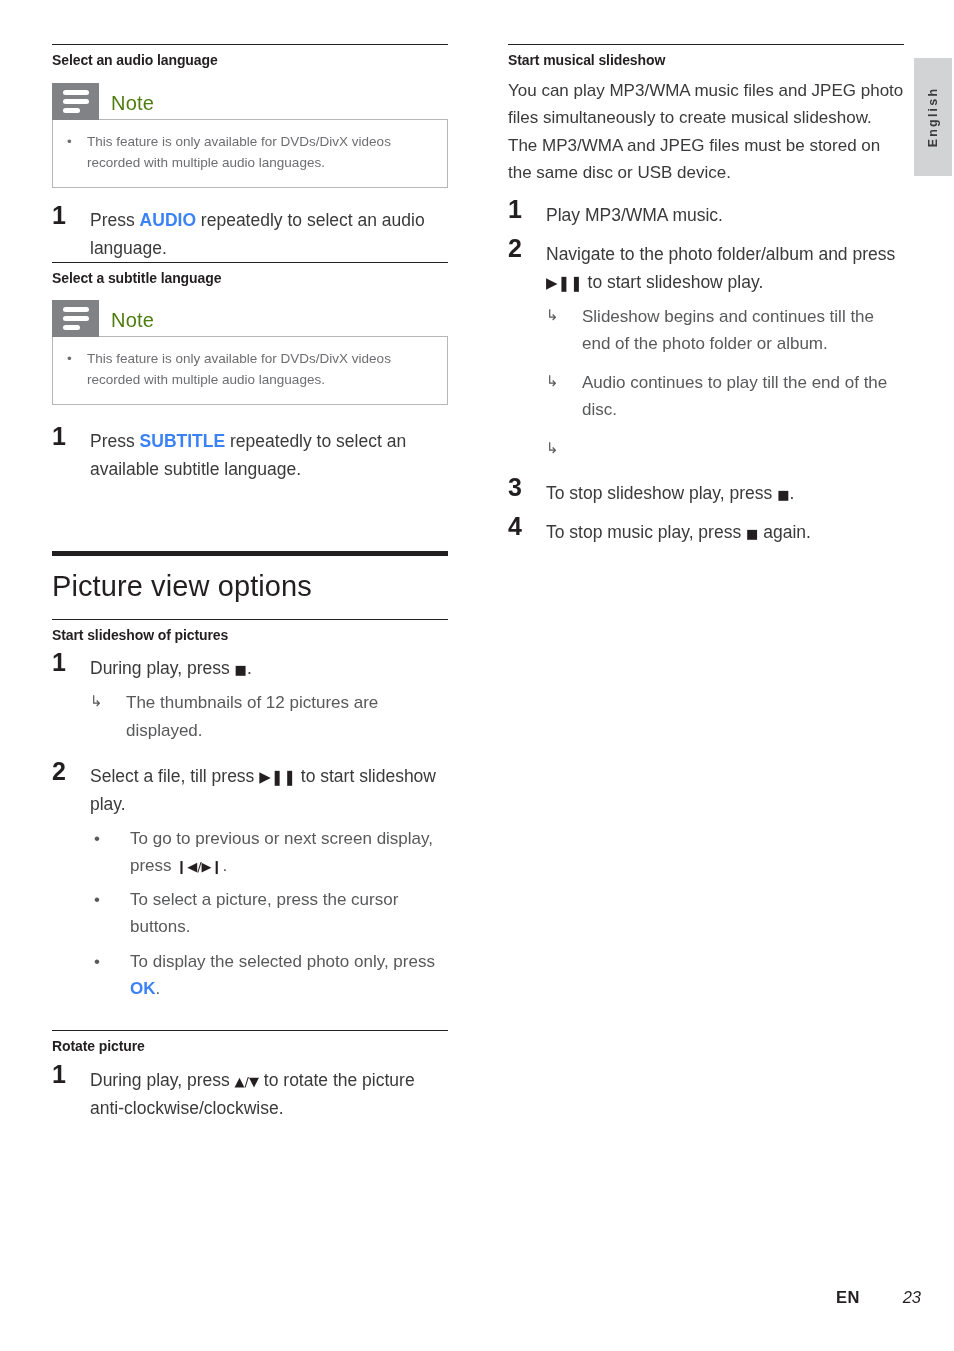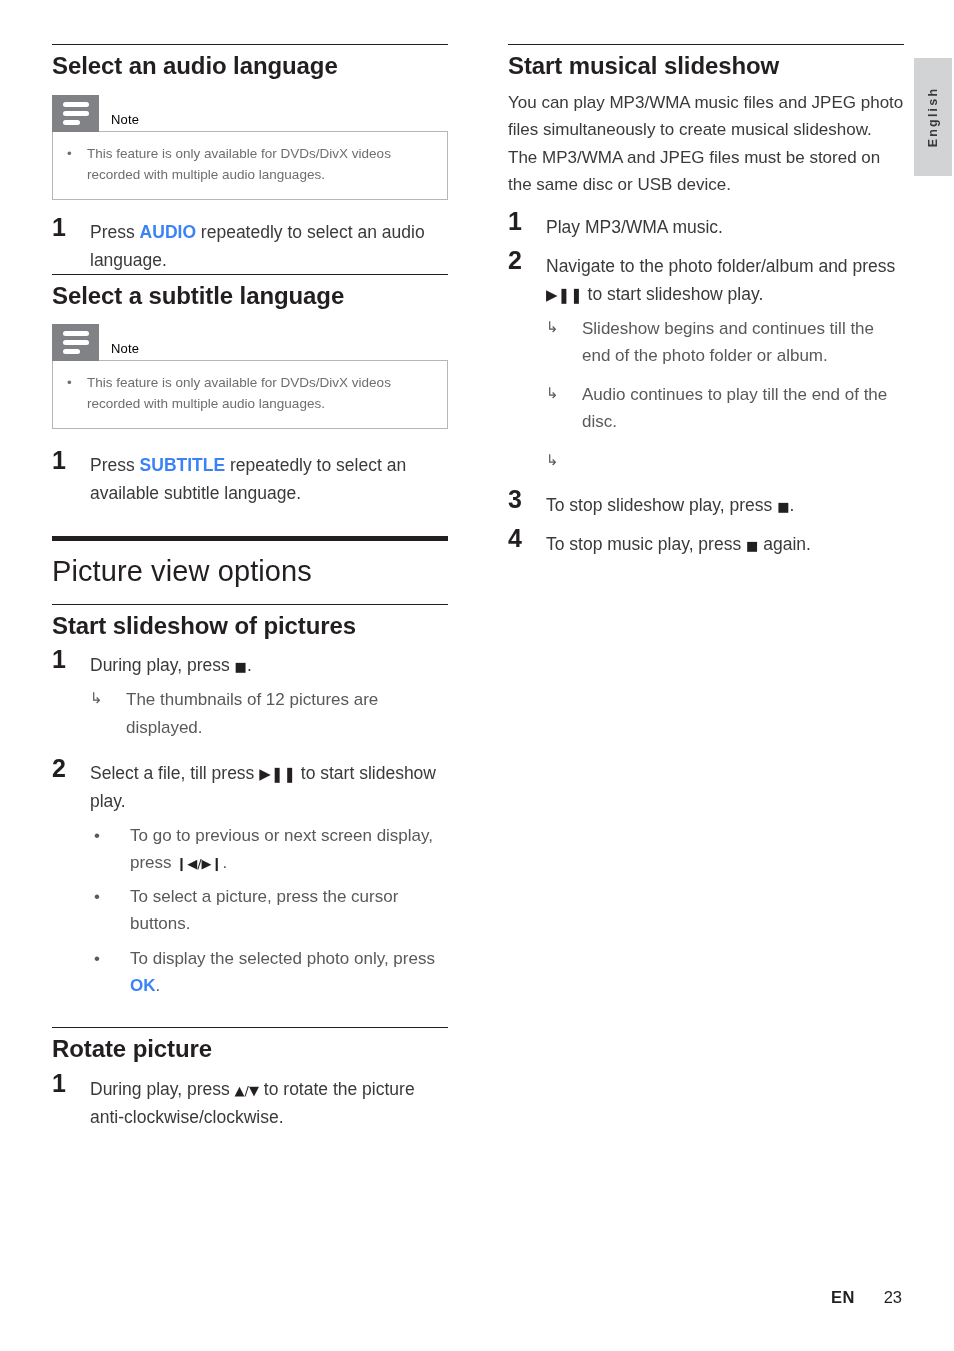--- a/index.html
+++ b/index.html
@@ -45,21 +45,21 @@
   
   h1.h1 {
     font-size: 29px;
     font-weight: 400;
     letter-spacing: .1px;
     color: #231f20;
     margin: 14px 0 0 0;
     line-height: 1.15;
   }
   h2.h2 {
-    font-size: 24px;
+    font-size: 14px;
     font-weight: 700;
     color: #231f20;
     margin: 7px 0 0 0;
     line-height: 1.2;
     letter-spacing: -0.1px;
   }
 
   .sec { margin-top: 0; }
   .sec + .sec { margin-top: 0; }
 
@@ -95,22 +95,22 @@
   .note-icon i {
     display: block;
     height: 5px;
     background: #ffffff;
     border-radius: 3px;
   }
   .note-icon i:nth-child(1) { width: 26px; }
   .note-icon i:nth-child(2) { width: 26px; }
   .note-icon i:nth-child(3) { width: 17px; margin-right: 9px; }
   .note-title {
-    font-size: 13px;
-    color: #000000;
+    font-size: 20px;
+    color: #4d7c0f;
     padding: 0 0 5px 12px;
     letter-spacing: .2px;
   }
   .note-body {
     border: 1px solid #b6b6b8;
     border-top: 1px solid #b6b6b8;
     padding: 12px 14px 13px 14px;
     margin-top: -1px;
   }
   .note-item {
@@ -216,33 +216,34 @@
   }
 
   
   .footer {
     position: absolute;
     left: 0;
     right: 0;
     top: 1288px;
     display: flex;
     justify-content: flex-end;
-    padding-right: 52px;
+    padding-right: 33px;
     align-items: baseline;
   }
   .footer .en {
     font-size: 16.5px;
     font-weight: 700;
     color: #231f20;
     letter-spacing: .3px;
   }
   .footer .pg {
     font-size: 16.5px;
     color: #231f20;
-    margin-left: 29px;
+    margin-left: 43px;
+    font-style: italic;
   }
 </style>
 </head>
 <body>
 
 <div class="page">
 
   <div class="col col-left">
 
     <div class="sec">
@@ -292,21 +293,21 @@
           </div>
         </div>
       </div>
 
       <div class="step" style="margin-top:18px">
         <div class="step-num">1</div>
         <div class="step-body"><span>Press </span><span class="b">SUBTITLE</span><span> repeatedly to select an available subtitle language.</span></div>
       </div>
     </div>
 
-    <div style="margin-top:29px">
+    <div style="margin-top:68px">
       <div class="rule-thick"></div>
       <h1 class="h1">Picture view options</h1>
     </div>
 
     <div class="sec" style="margin-top:15px">
       <div class="rule-thin"></div>
       <h2 class="h2">Start slideshow of pictures</h2>
 
       <div class="step tight">
         <div class="step-num">1</div>

